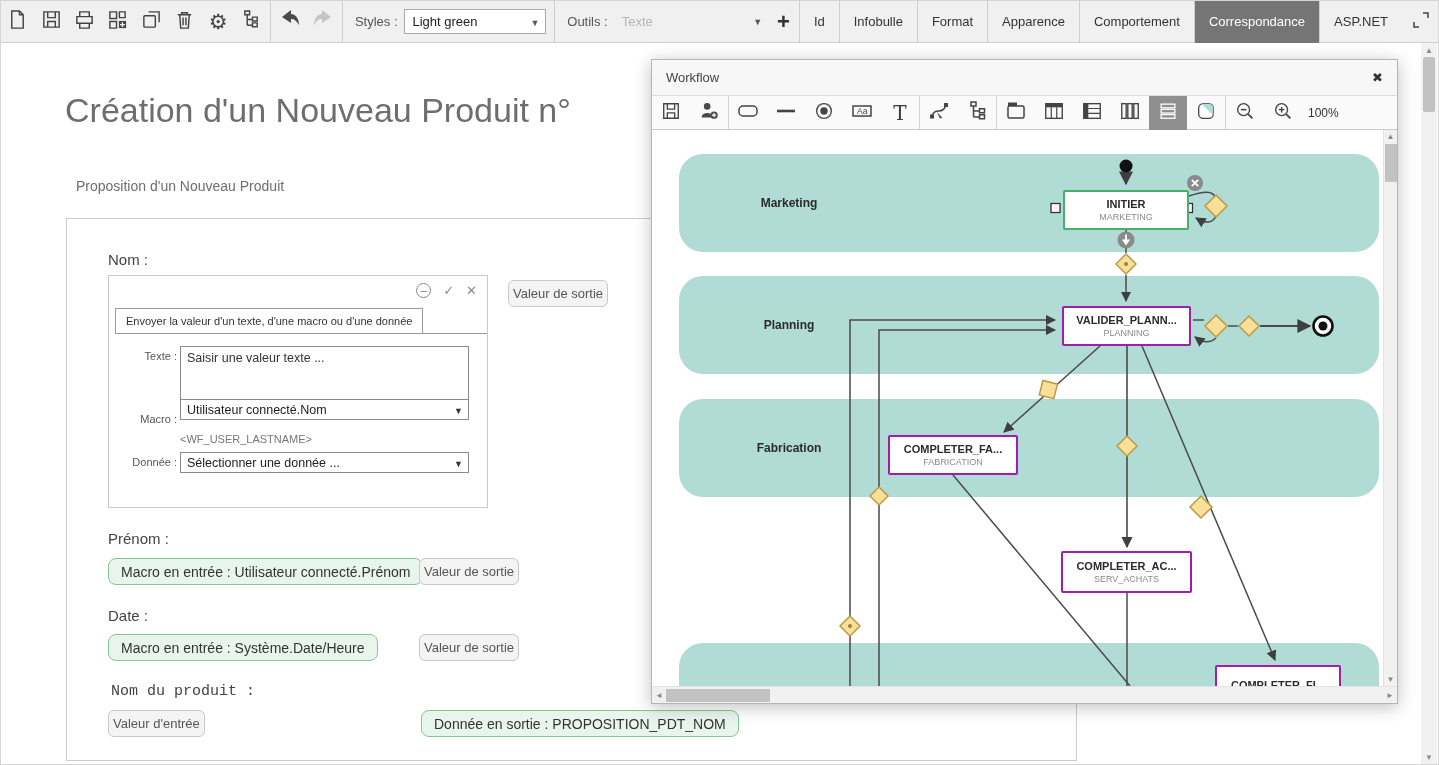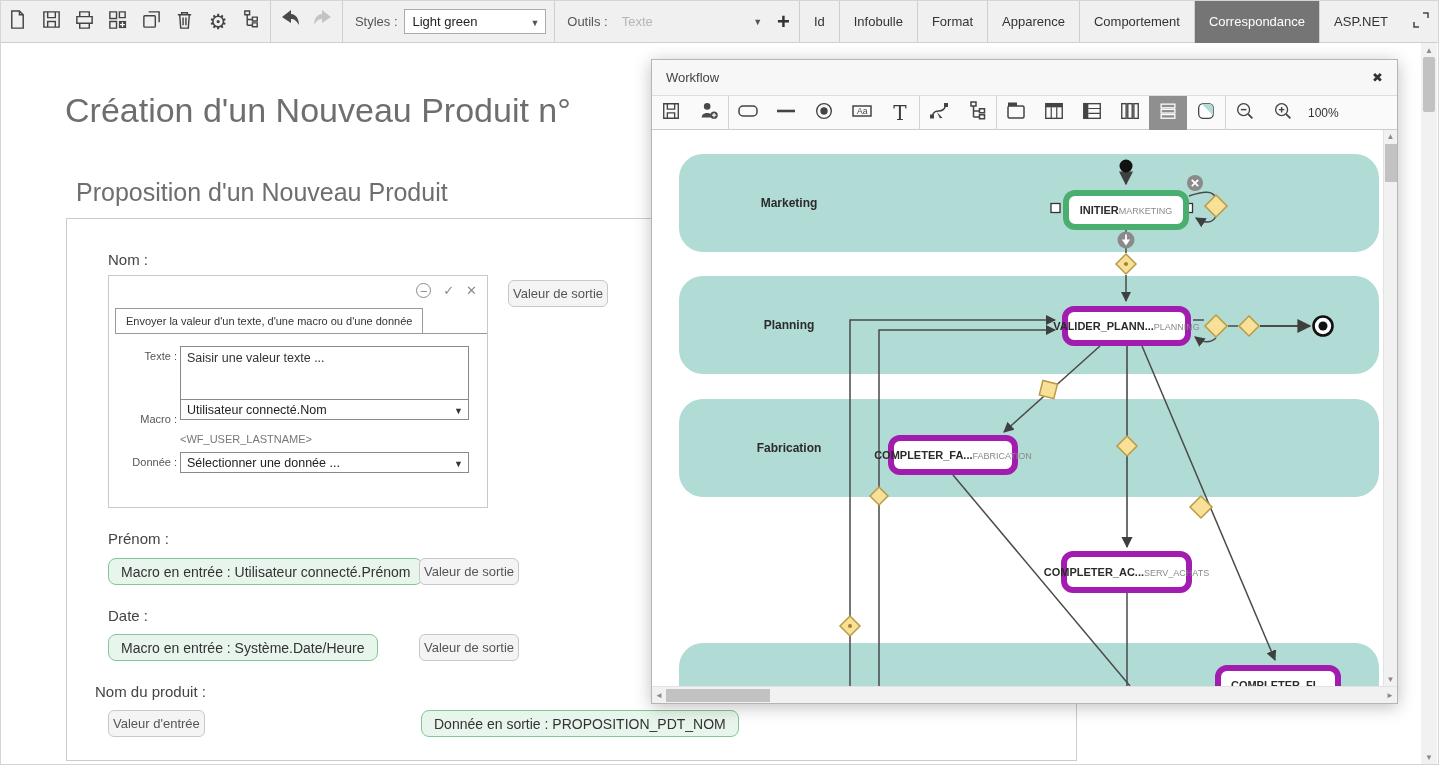--- a/index.html
+++ b/index.html
@@ -22,21 +22,21 @@
   .gear-glyph { font-size:21px; line-height:21px; color:#444; }
 
   
   .page-scroll { position:absolute; right:1px; top:42px; width:16px; height:721px; background:#f1f1f1; }
   .scroll-arrow { width:100%; height:14px; display:flex; align-items:center; justify-content:center; font-size:8px; color:#8a8a8a; }
   .page-scroll .thumb { position:absolute; top:14px; left:2px; width:12px; height:55px; background:#c2c2c2; border-radius:2px; }
   .page-scroll .down { position:absolute; bottom:0; }
 
   
   .doc-title { position:absolute; left:64px; top:90px; font-size:34px; color:#6e6e6e; }
-  .doc-subtitle { position:absolute; left:75px; top:177px; font-size:25px; color:#6e6e6e; }
+  .doc-subtitle { position:absolute; left:75px; top:177px; font-size:14px; color:#6e6e6e; }
   .form-box { position:absolute; left:65px; top:217px; width:1011px; height:543px; border:1px solid #ccc; background:#fff; }
   .field-label { position:absolute; font-size:15px; color:#444; }
 
   .widget { position:absolute; left:107px; top:274px; width:380px; height:233px; border:1px solid #c9c9c9; background:#fff; }
   .widget-icons { position:absolute; right:10px; top:7px; display:flex; gap:12px; align-items:center; color:#8a8a8a; }
   .widget-icons span { cursor:pointer; font-size:13px; line-height:15px; }
   .circ-minus { display:inline-block; width:15px; height:15px; border:1px solid #8a8a8a; border-radius:50%; text-align:center; font-size:12px; line-height:12px; }
   .widget-tab { position:absolute; left:6px; top:32px; height:26px; border:1px solid #9a9a9a; background:#fff; font-size:11px; color:#333; display:inline-flex; align-items:center; padding:0 10px; }
   .tab-rule { position:absolute; top:57px; left:312px; right:0; border-bottom:1px solid #9a9a9a; }
   .w-label { position:absolute; width:64px; text-align:right; font-size:11px; color:#555; }
@@ -58,21 +58,21 @@
   .wtb-btn.selected { background:#8f8f8f; }
   .wtb-sep { width:1px; height:34px; background:#d2d2d2; }
   .wf-zoom { font-size:12px; color:#333; margin-left:6px; }
   .T-glyph { font-family:"DejaVu Serif", serif; font-size:20px; color:#3a3a3a; line-height:20px; }
 
   .wf-body { position:relative; display:flex; height:556px; }
   .wf-canvas { position:relative; width:731px; height:556px; background:#fff; overflow:hidden; }
   .lane { position:absolute; left:27px; width:700px; height:98px; background:#b1dbd5; border-radius:24px; }
   .lane-label { position:absolute; left:30px; top:0; width:160px; height:100%; display:flex; align-items:center; justify-content:center; font-size:12px; font-weight:bold; color:#2b2b2b; }
   .wf-svg { position:absolute; left:0; top:0; z-index:2; }
-  .wf-node { position:absolute; z-index:3; background:#fff; border:6px solid #a21caf; border-radius:12px; display:flex; flex-direction:row; align-items:center; justify-content:center; cursor:pointer; }
+  .wf-node { position:absolute; z-index:3; background:#fff; border:2px solid #a21caf; border-radius:2px; display:flex; flex-direction:column; align-items:center; justify-content:center; cursor:pointer; }
   .wf-node.green { border-color:#4aae6e; }
   .wf-node .n-title { font-size:11px; font-weight:bold; color:#2b2b2b; }
   .wf-node .n-sub { font-size:9px; color:#8a8a8a; margin-top:2px; }
 
   .wf-vscroll { position:relative; width:14px; height:556px; background:#f1f1f1; border-left:1px solid #e2e2e2; }
   .wf-vscroll .thumb { position:absolute; left:1px; top:14px; width:12px; height:38px; background:#c2c2c2; }
   .wf-vscroll .scroll-arrow { height:13px; }
   .wf-vscroll .down { position:absolute; bottom:0; width:100%; }
   .wf-hscroll { position:relative; height:17px; background:#f1f1f1; border-top:1px solid #e2e2e2; display:flex; align-items:center; }
   .wf-hscroll .scroll-arrow { width:14px; height:17px; }
@@ -204,21 +204,21 @@
   <div class="btn-gray" style="left:507px; top:279px;">Valeur de sortie</div>
 
   <div class="field-label" style="left:107px; top:529px;">Prénom :</div>
   <div class="btn-green" style="left:107px; top:557px;">Macro en entrée : Utilisateur connecté.Prénom</div>
   <div class="btn-gray" style="left:418px; top:557px;">Valeur de sortie</div>
 
   <div class="field-label" style="left:107px; top:606px;">Date :</div>
   <div class="btn-green" style="left:107px; top:633px;">Macro en entrée : Système.Date/Heure</div>
   <div class="btn-gray" style="left:418px; top:633px;">Valeur de sortie</div>
 
-  <div class="field-label" style="left:94px; top:682px;">Nom du produit :</div>
+  <div class="field-label" style="left:110px; top:682px;font-family:Liberation Mono, monospace;">Nom du produit :</div>
   <div class="btn-gray" style="left:107px; top:709px;">Valeur d'entrée</div>
   <div class="btn-green" style="left:420px; top:709px;">Donnée en sortie : PROPOSITION_PDT_NOM</div>
 
   <div class="wf-panel">
     <div class="wf-header">
       <span class="wf-title">Workflow</span>
       <span class="wf-close">✖</span>
     </div>
 
     <div class="wf-toolbar">

